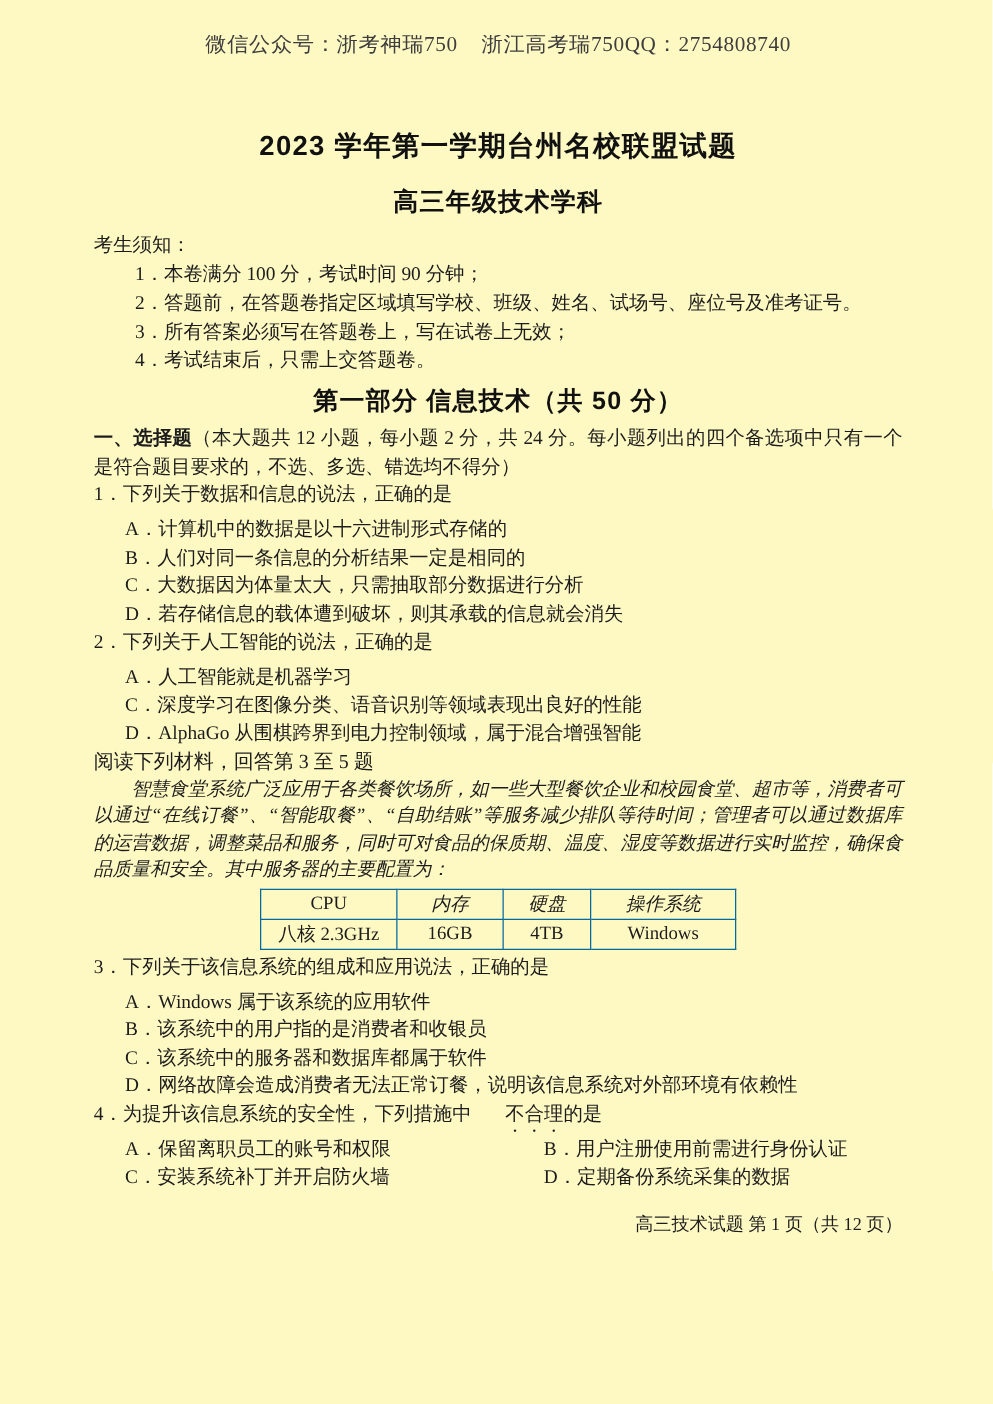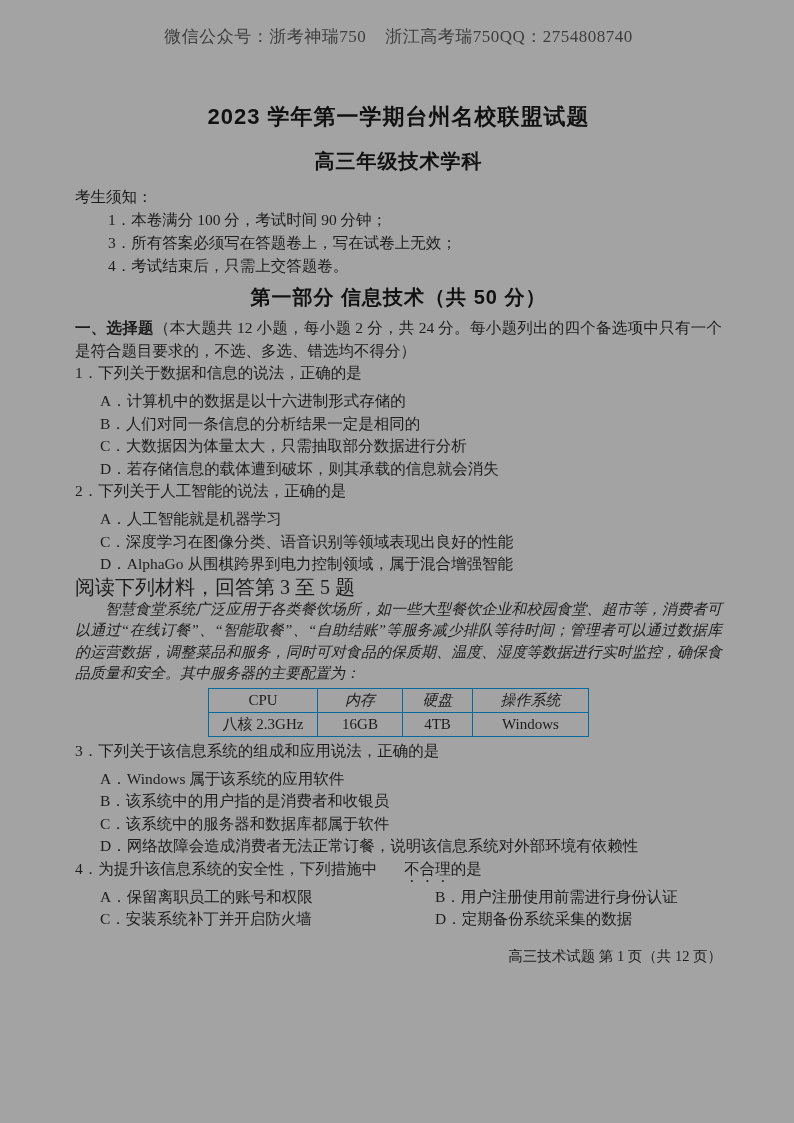--- a/index.html
+++ b/index.html
@@ -1,19 +1,19 @@
 <!DOCTYPE html>
 <html><head>
 <meta charset="utf-8">
 <style>
   html,body{margin:0;padding:0;background:#ffffff;}
   .page{
     width:794px;height:1123px;box-sizing:border-box;
     padding:0 72px 0 75px;position:relative;overflow:hidden;
-    font-family:"Liberation Serif", serif;color:#1c1c1c;background:#a3a3a3;
+    font-family:"Liberation Serif", serif;color:#1c1c1c;background:#fef9c3;
   }
   .clipped-header{
     height:24px;overflow:hidden;margin:28px -20px 0 -20px;text-align:center;color:#3d3d3d;
   }
   .clipped-header span{
     display:inline-block;margin-top:-7px;font-size:17px;white-space:pre;
     font-family:"Liberation Serif", serif;letter-spacing:0.5px;
   }
   .title{
     margin:50px 0 0 0;text-align:center;font-family:"Liberation Sans", sans-serif;
@@ -27,21 +27,21 @@
   .notice-item{font-size:15.5px;line-height:23px;padding-left:33px;}
   .section-title{
     text-align:center;font-family:"Liberation Sans", sans-serif;
     font-size:20px;font-weight:700;margin:7px 0 5px 0;color:#111;letter-spacing:1px;
   }
   .instructions{font-size:15.5px;line-height:23px;text-align:justify;margin:0;}
   .instructions .bold-lead{font-family:"Liberation Sans", sans-serif;font-weight:700;font-size:15.5px;}
   .q-stem{font-size:15.5px;line-height:22.5px;}
   .option{font-size:15.5px;line-height:22.5px;padding-left:25px;}
   .opts-2col{display:grid;grid-template-columns:335px 1fr;}
-  .read-intro{font-size:20px;line-height:22px;}
+  .read-intro{font-size:16px;line-height:22px;}
   .passage{
     font-style:italic;font-size:15px;line-height:21.5px;text-align:justify;
     text-indent:2em;margin:1px 0 0 0;
   }
   table.config-table{border-collapse:collapse;margin:3px 0 3px 133px;table-layout:fixed;}
   table.config-table td{
     border:1px solid #0369a1;text-align:center;font-size:15px;
     height:23px;padding:0 4px;vertical-align:middle;
   }
   .kai{font-style:italic;}
@@ -61,20 +61,21 @@
   <div class="clipped-header">
     <span>微信公众号：浙考神瑞750    浙江高考瑞750QQ：2754808740</span>
   </div>
 
   <div class="title">2023 学年第一学期台州名校联盟试题</div>
   <div class="subtitle">高三年级技术学科</div>
 
   <div>
     <div class="notice-head">考生须知：</div>
     <div class="notice-item">1．本卷满分 100 分，考试时间 90 分钟；</div>
+    <div class="notice-item">2．答题前，在答题卷指定区域填写学校、班级、姓名、试场号、座位号及准考证号。</div>
     <div class="notice-item">3．所有答案必须写在答题卷上，写在试卷上无效；</div>
     <div class="notice-item">4．考试结束后，只需上交答题卷。</div>
   </div>
 
   <div class="section-title">第一部分 信息技术（共 50 分）</div>
 
   <p class="instructions"><span class="bold-lead">一、选择题</span><span>（本大题共 12 小题，每小题 2 分，共 24 分。每小题列出的四个备选项中只有一个是符合题目要求的，不选、多选、错选均不得分）</span></p>
 
   <div>
     <div class="q-stem"><span>1．下列关于数据和信息的说法，正确的是</span><span class="emph"></span><span></span></div>

